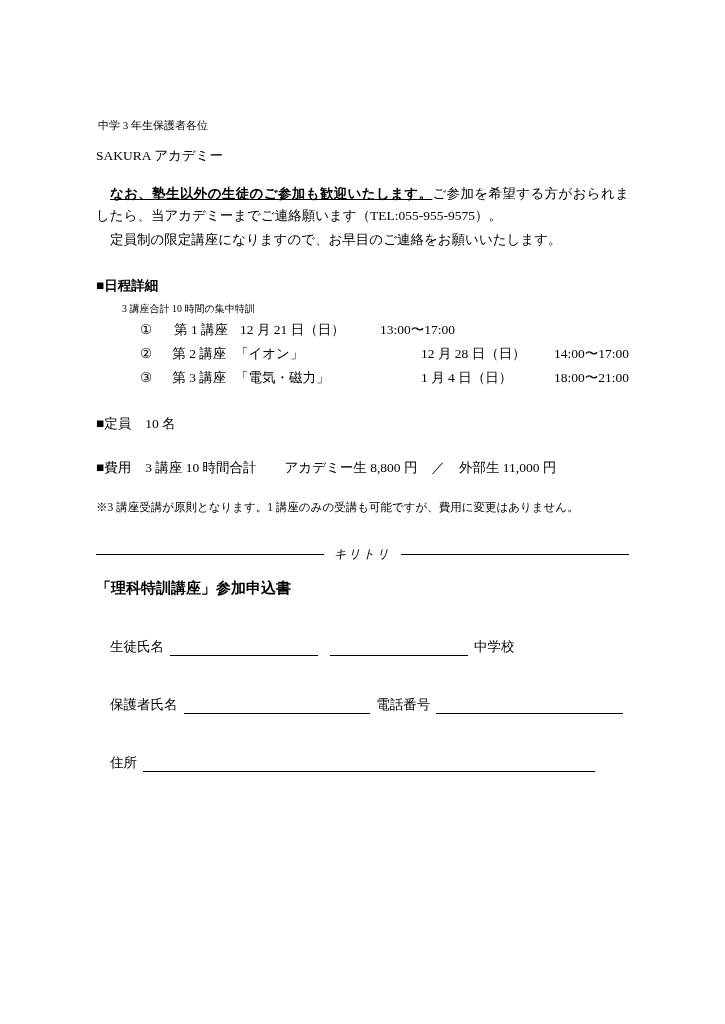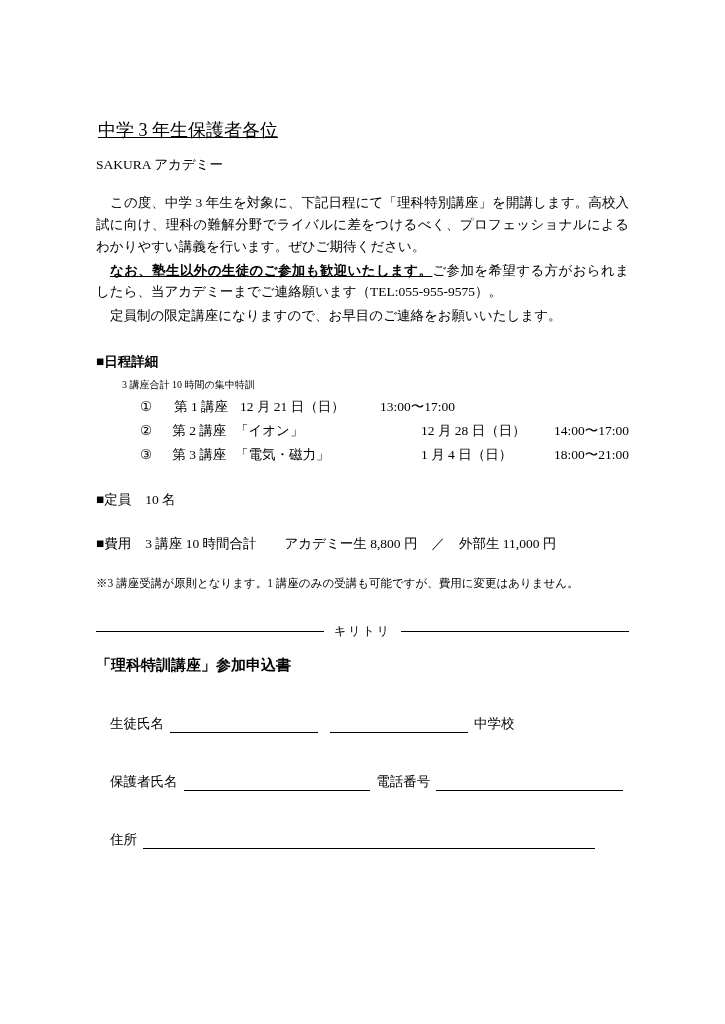--- a/index.html
+++ b/index.html
@@ -16,23 +16,22 @@
     overflow: hidden;
   }
   .page {
     position: relative;
     width: 725px;
     height: 1024px;
     box-sizing: border-box;
     padding: 118px 96px 0 96px;
   }
   .addressee {
-    font-size: 18px;
+    font-size: 11px;
     margin: 0 0 14px 2px;
-    text-decoration: underline;
   }
   .sender {
     font-size: 13.5px;
     margin: 0 14px 18px 0;
   }
   .doc-title {
     font-size: 16.5px;
     font-weight: bold;
     text-align: center;
     letter-spacing: 0.4px;
@@ -82,20 +81,21 @@
   .note {
     font-size: 11.5px;
     margin: 22px 0 0 0;
     line-height: 1.5;
   }
   .cut-row {
     display: flex;
     align-items: center;
     margin: 30px 0 0 0;
     gap: 10px;
+    font-style: italic;
   }
   .cut-line {
     flex: 1;
     border-top: 1px solid #000;
     height: 0;
   }
   .cut-label {
     font-size: 12px;
     letter-spacing: 2px;
     white-space: nowrap;
@@ -128,21 +128,20 @@
 <body>
 
 <div class="page">
 
   <div class="addressee">中学 3 年生保護者各位</div>
 
   <div class="sender">SAKURA アカデミー</div>
 
 
 
-  <p class="body-para">この度、中学 3 年生を対象に、下記日程にて「理科特別講座」を開講します。高校入試に向け、理科の難解分野でライバルに差をつけるべく、プロフェッショナルによるわかりやすい講義を行います。ぜひご期待ください。</p>
 
   <p class="body-para"><span class="underline-strong">なお、塾生以外の生徒のご参加も歓迎いたします。</span><span>ご参加を希望する方がおられましたら、当アカデミーまでご連絡願います（TEL:055-955-9575）。</span></p>
 
   <p class="body-para">定員制の限定講座になりますので、お早目のご連絡をお願いいたします。</p>
 
   <div class="section-head">■日程詳細</div>
   <div class="sub-line">3 講座合計 10 時間の集中特訓</div>
 
   <div class="sched-row">
     <span class="sched-num">①</span>

